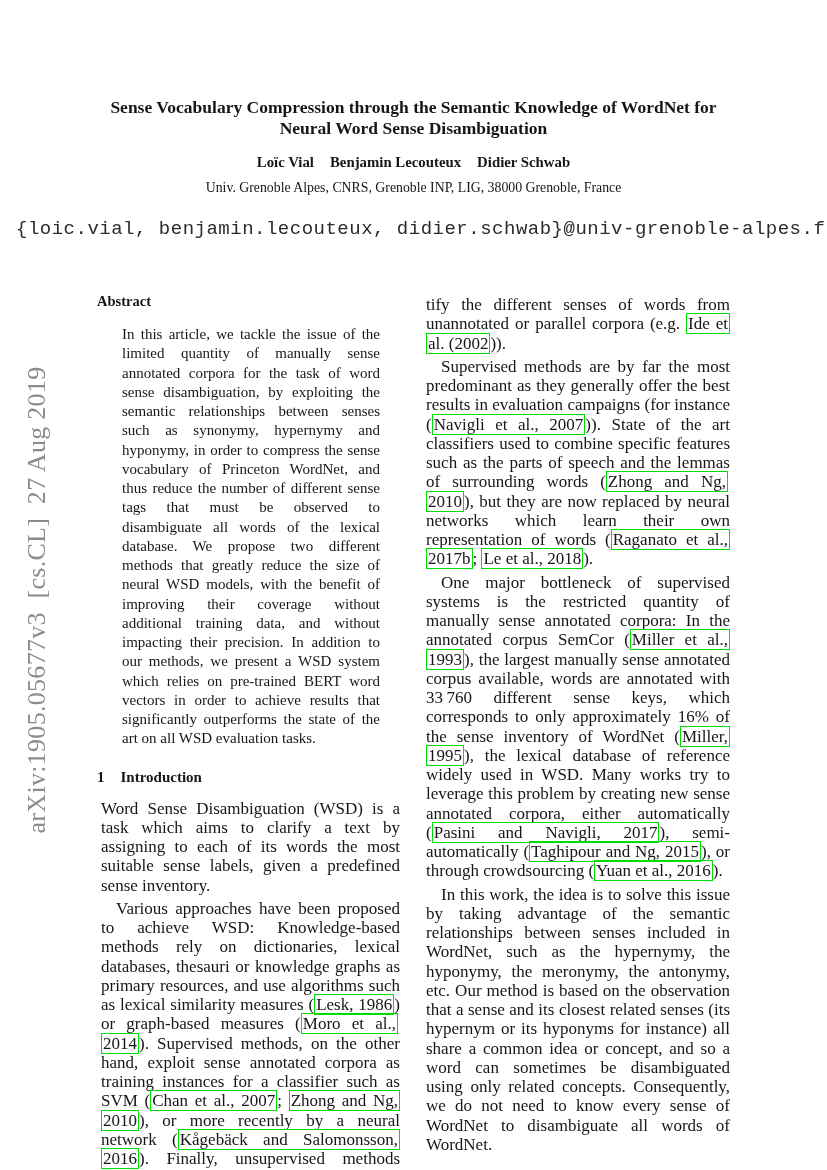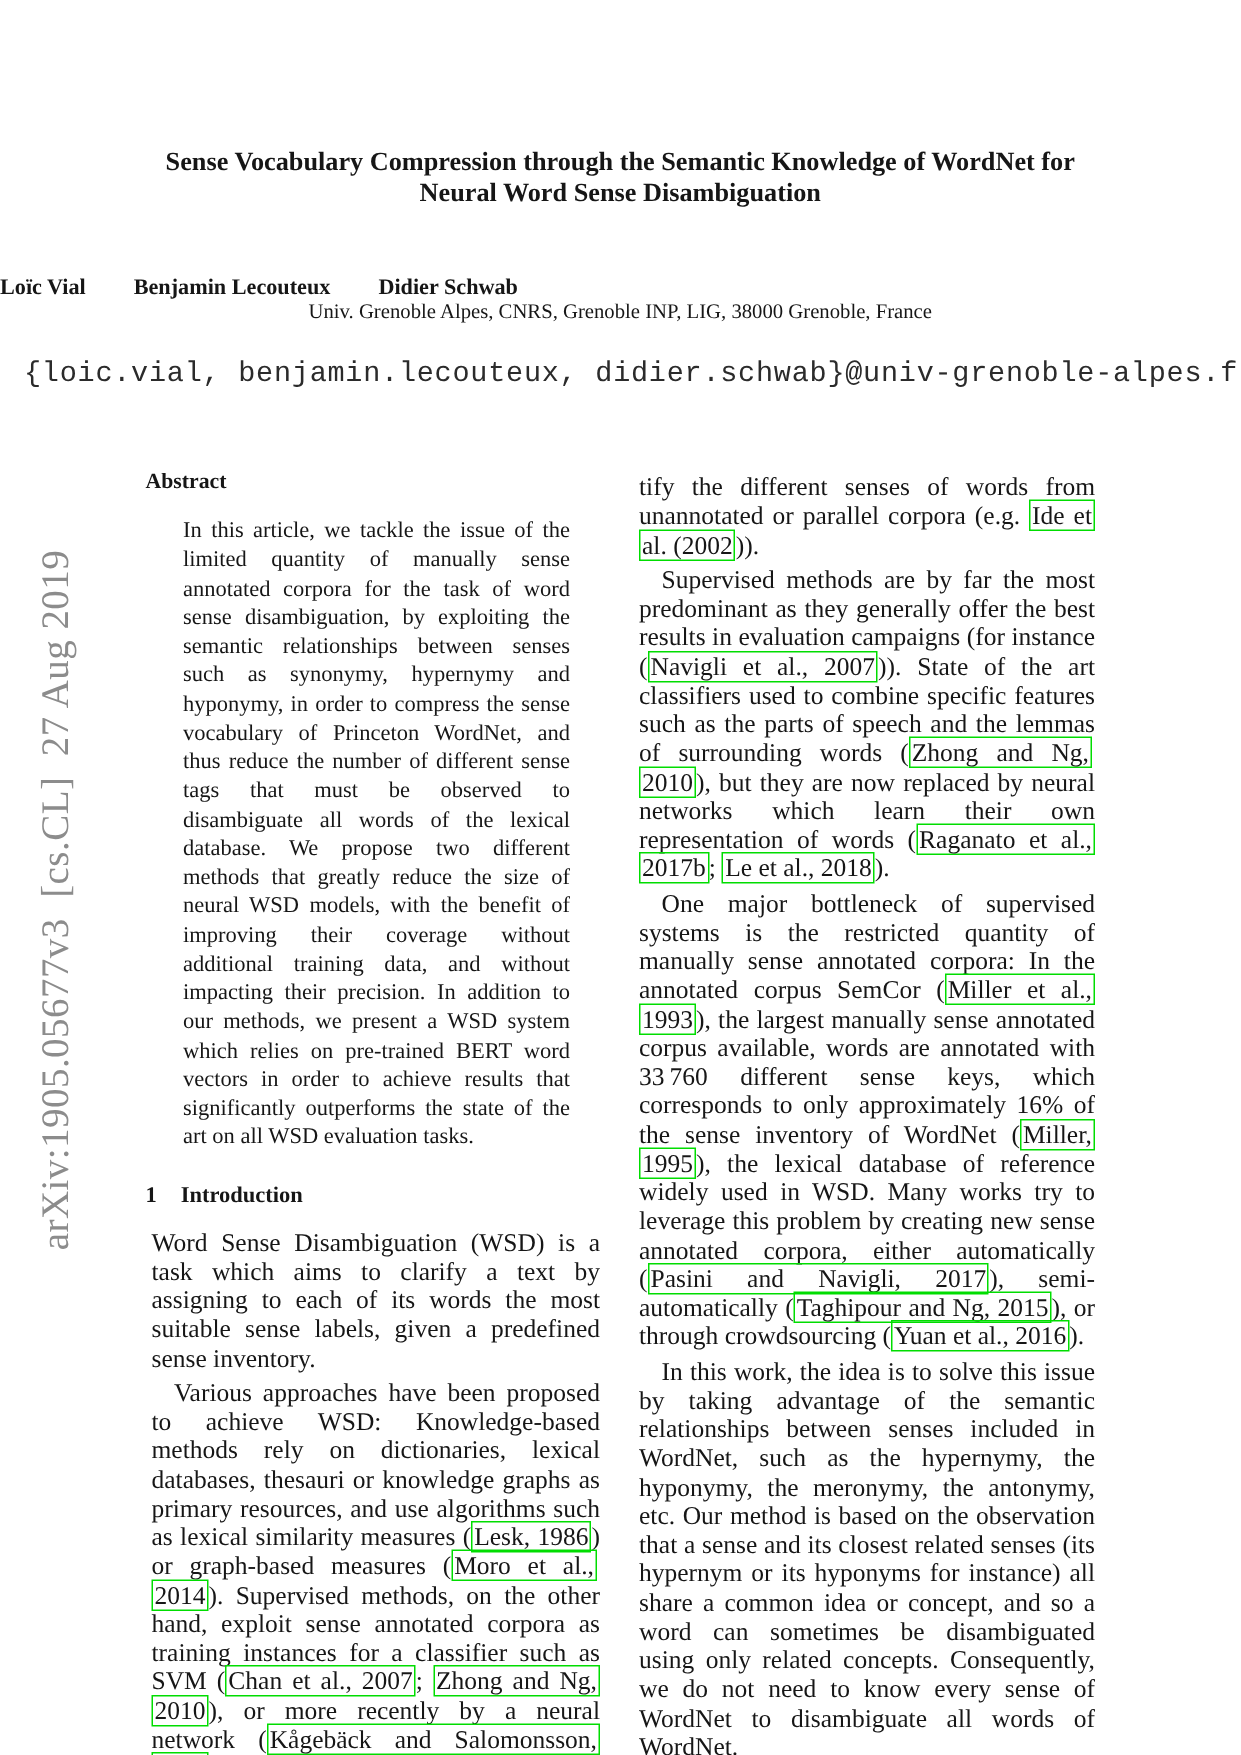--- a/index.html
+++ b/index.html
@@ -31,28 +31,29 @@
   
   .header { padding-top: 97px; text-align: center; }
   .title {
     width: 632px;
     margin: 0 auto;
     font-size: 17.5px;
     font-weight: bold;
     line-height: 20.5px;
   }
   .authors {
-    margin-top: 46px;
+    margin-top: 16px;
     display: flex;
-    gap: 32px;
+    justify-content: center;
+    gap: 16px;
     font-size: 14.8px;
     font-weight: bold;
     line-height: 16px;
   }
-  .affiliation { font-size: 13.8px; line-height: 15px; }
+  .affiliation { margin-top: 10px; font-size: 13.8px; line-height: 15px; }
   .email {
     margin-top: 23px;
     font-family: "Liberation Mono", monospace;
     font-size: 19px;
     letter-spacing: 0.5px;
     color: #2b2b2b;
     white-space: pre;
     padding-left: 16px;
   }
   

